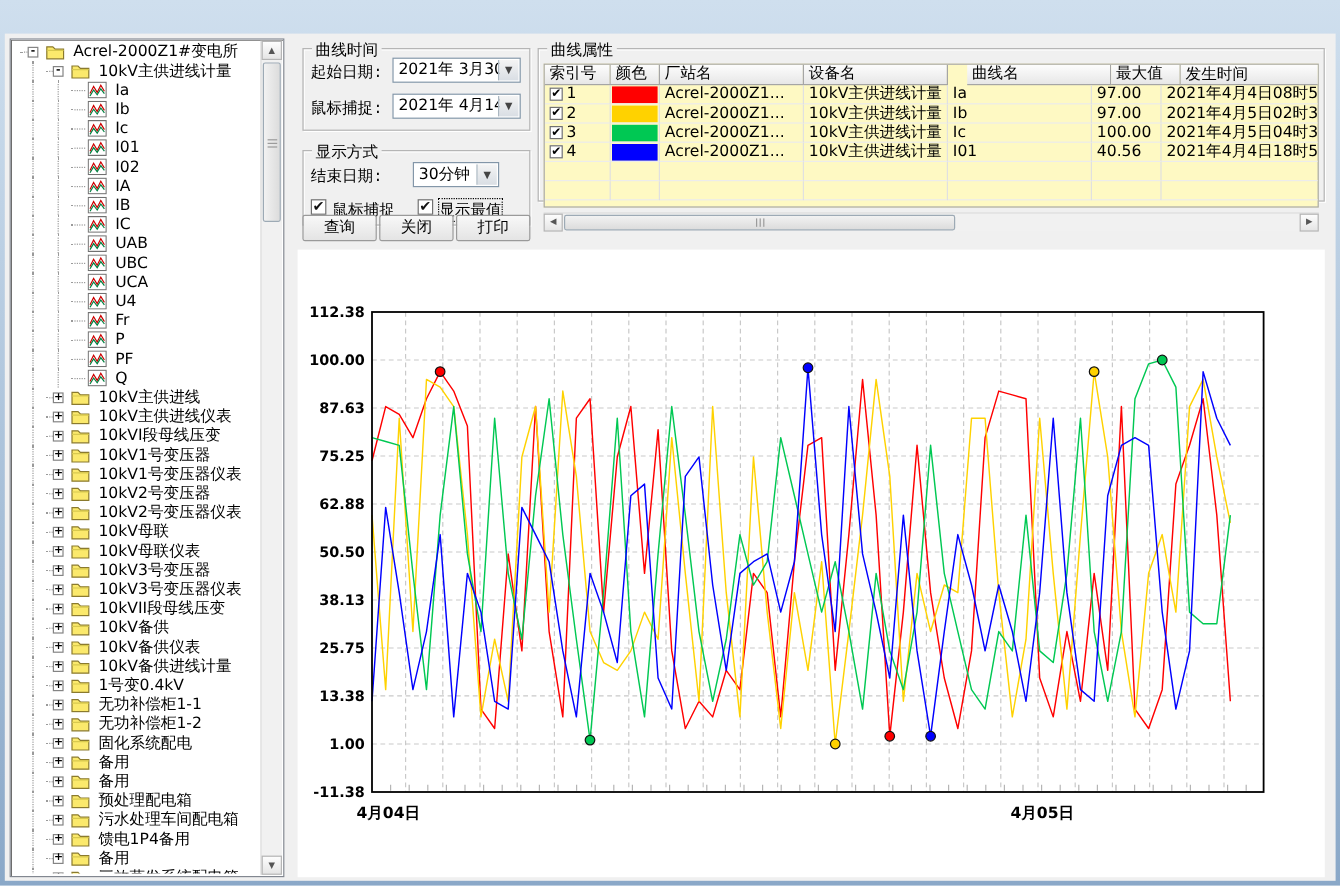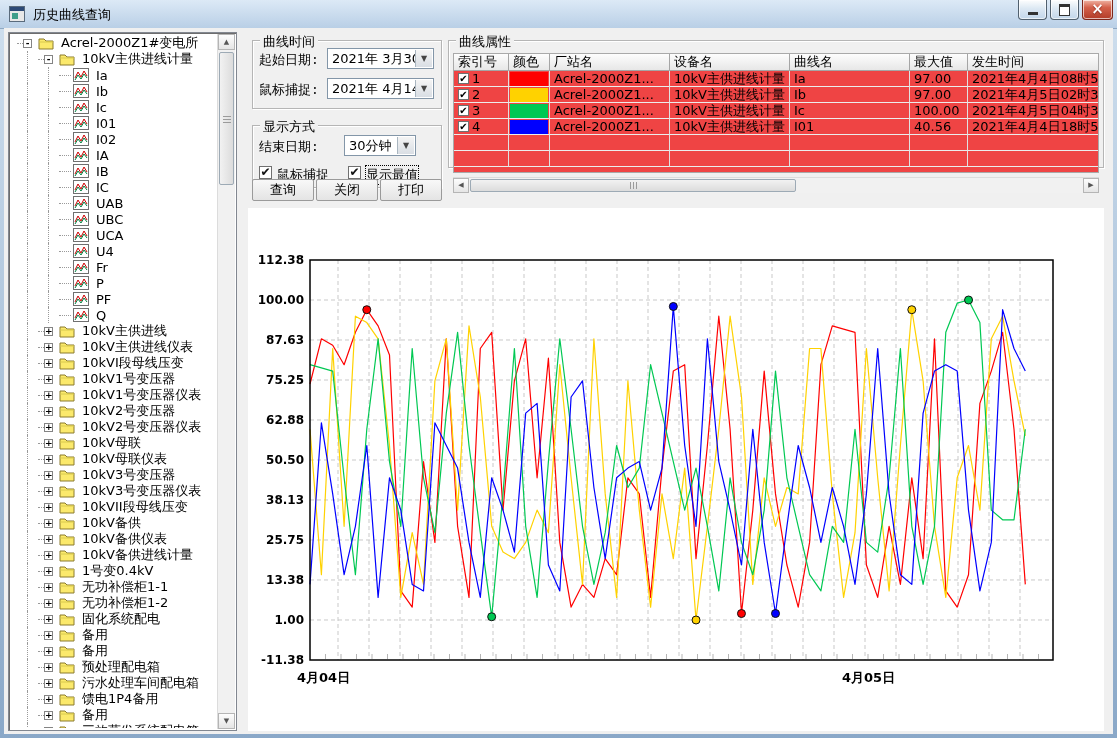--- a/index.html
+++ b/index.html
@@ -62,52 +62,39 @@
     font-size:13px;line-height:19px;padding-left:4px;white-space:nowrap;overflow:hidden;}
   .combo .arrow{position:absolute;right:1px;top:1px;bottom:1px;width:16px;text-align:center;color:#444;
     background:linear-gradient(#f4f4f4,#d9dee4);border-left:1px solid #aab6c0;font-size:8px;line-height:17px;}
   .cbox{position:absolute;width:13px;height:13px;box-sizing:border-box;background:#fff;border:1px solid #707070;
     font-size:12px;line-height:11px;text-align:center;color:#111;}
   .cblabel{position:absolute;font-size:13px;}
   .focus-dotted{outline:1px dotted #000;}
   .pbtn{position:absolute;height:22px;box-sizing:border-box;border:1px solid #9a9a9a;border-radius:2px;
     background:linear-gradient(#f8f8f8,#e4e4e4);font-size:13px;text-align:center;line-height:20px;}
   
-  #props-table{position:absolute;left:4px;top:12px;width:646px;height:120px;background:#ef4444;
+  #props-table{position:absolute;left:4px;top:12px;width:646px;height:120px;background:#fef9c3;
     border:1px solid #a9a9a9;box-sizing:border-box;overflow:hidden;}
   .thead{display:flex;height:17px;}
   .th{box-sizing:border-box;border-right:1px solid #a5a5a5;border-bottom:1px solid #a5a5a5;
     background:linear-gradient(#fdfdfd,#e7e7e7);padding:0 4px;font-size:13px;line-height:16px;
     overflow:hidden;white-space:nowrap;}
   .tr{display:flex;height:16px;}
   .td{box-sizing:border-box;border-right:1px solid #e0e0e0;border-bottom:1px solid #ececec;
     padding:0 4px;font-size:13px;line-height:15px;overflow:hidden;white-space:nowrap;display:flex;align-items:center;}
   .rowcb{width:11px;height:11px;box-sizing:border-box;border:1px solid #707070;background:#fff;
     font-size:10px;line-height:9px;text-align:center;margin-right:3px;flex:0 0 11px;}
   .swatch{flex:1;height:14px;margin:0 -3px;}
   
   #chart-panel{position:absolute;left:244px;top:180px;width:856px;height:523px;background:#fff;}
 </style>
 </head>
 <body>
 
 <div id="win">
-  <div id="titlebar">
-    <div id="appicon"></div>
-    <div id="title-text">历史曲线查询</div>
-    <div class="wbtn" id="btn-min">
-        <span class="glyph-min"></span>
-      </div>
-    <div class="wbtn" id="btn-max">
-        <span class="glyph-max"></span>
-      </div>
-    <div class="wbtn" id="btn-close">
-        <span class="glyph-x">×</span>
-      </div>
-  </div>
 
   <div id="client">
 
     <div id="tree">
       <div id="tree-rows">
           <div class="trow">
             <span class="texp">
               <span class="expbox">-</span>
             </span>
             <span class="ticon">
@@ -719,21 +706,21 @@
     <div class="pbtn" style="left:376px;top:151px;width:62px;">打印</div>
 
     <div class="gbox" style="left:444px;top:12px;width:656px;height:128px;">
       <span class="gtitle">曲线属性</span>
       <div id="props-table">
         <div class="thead">
             <div class="th" style="width: 55px; flex: 0 0 55px;">索引号</div>
             <div class="th" style="width: 41px; flex: 0 0 41px;">颜色</div>
             <div class="th" style="width: 120px; flex: 0 0 120px;">厂站名</div>
             <div class="th" style="width: 120px; flex: 0 0 120px;">设备名</div>
-            <div class="th" style="width: 120px; flex: 0 0 120px;">曲线名</div>
+            <div class="th" style="width: 120px; flex: 0 0 120px; margin-left: 16px;">曲线名</div>
             <div class="th" style="width: 58px; flex: 0 0 58px;">最大值</div>
             <div class="th" style="width: 132px; flex: 0 0 132px; font-family: Liberation Serif, serif;">发生时间</div>
           </div>
         <div>
             <div class="tr">
               <div class="td" style="width: 55px; flex: 0 0 55px;"><span class="rowcb">✔</span>1</div>
               <div class="td" style="width: 41px; flex: 0 0 41px;">
                 <span class="swatch" style="background: rgb(255, 0, 0);"></span>
               </div>
               <div class="td" style="width: 120px; flex: 0 0 120px;">Acrel-2000Z1...</div>

